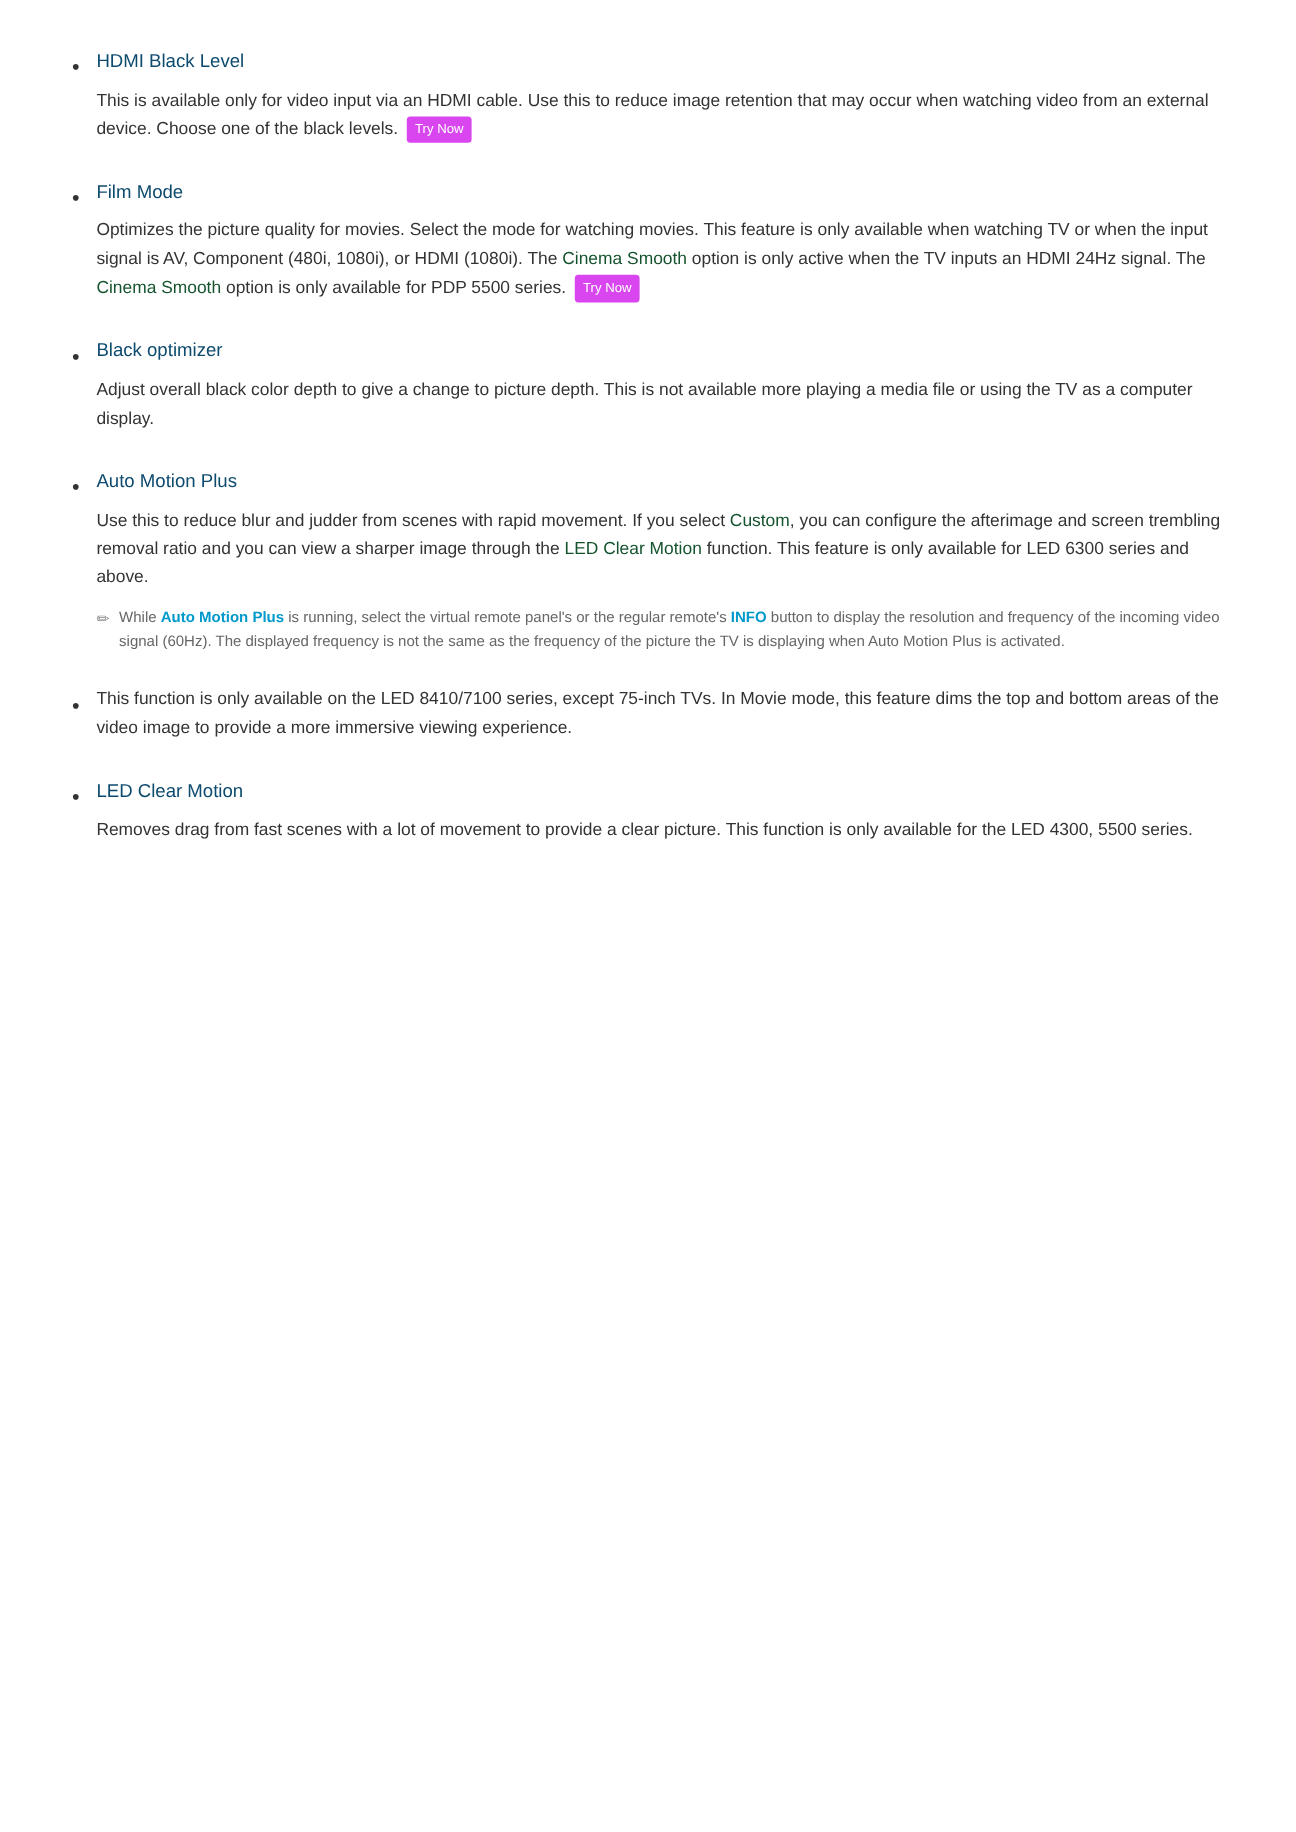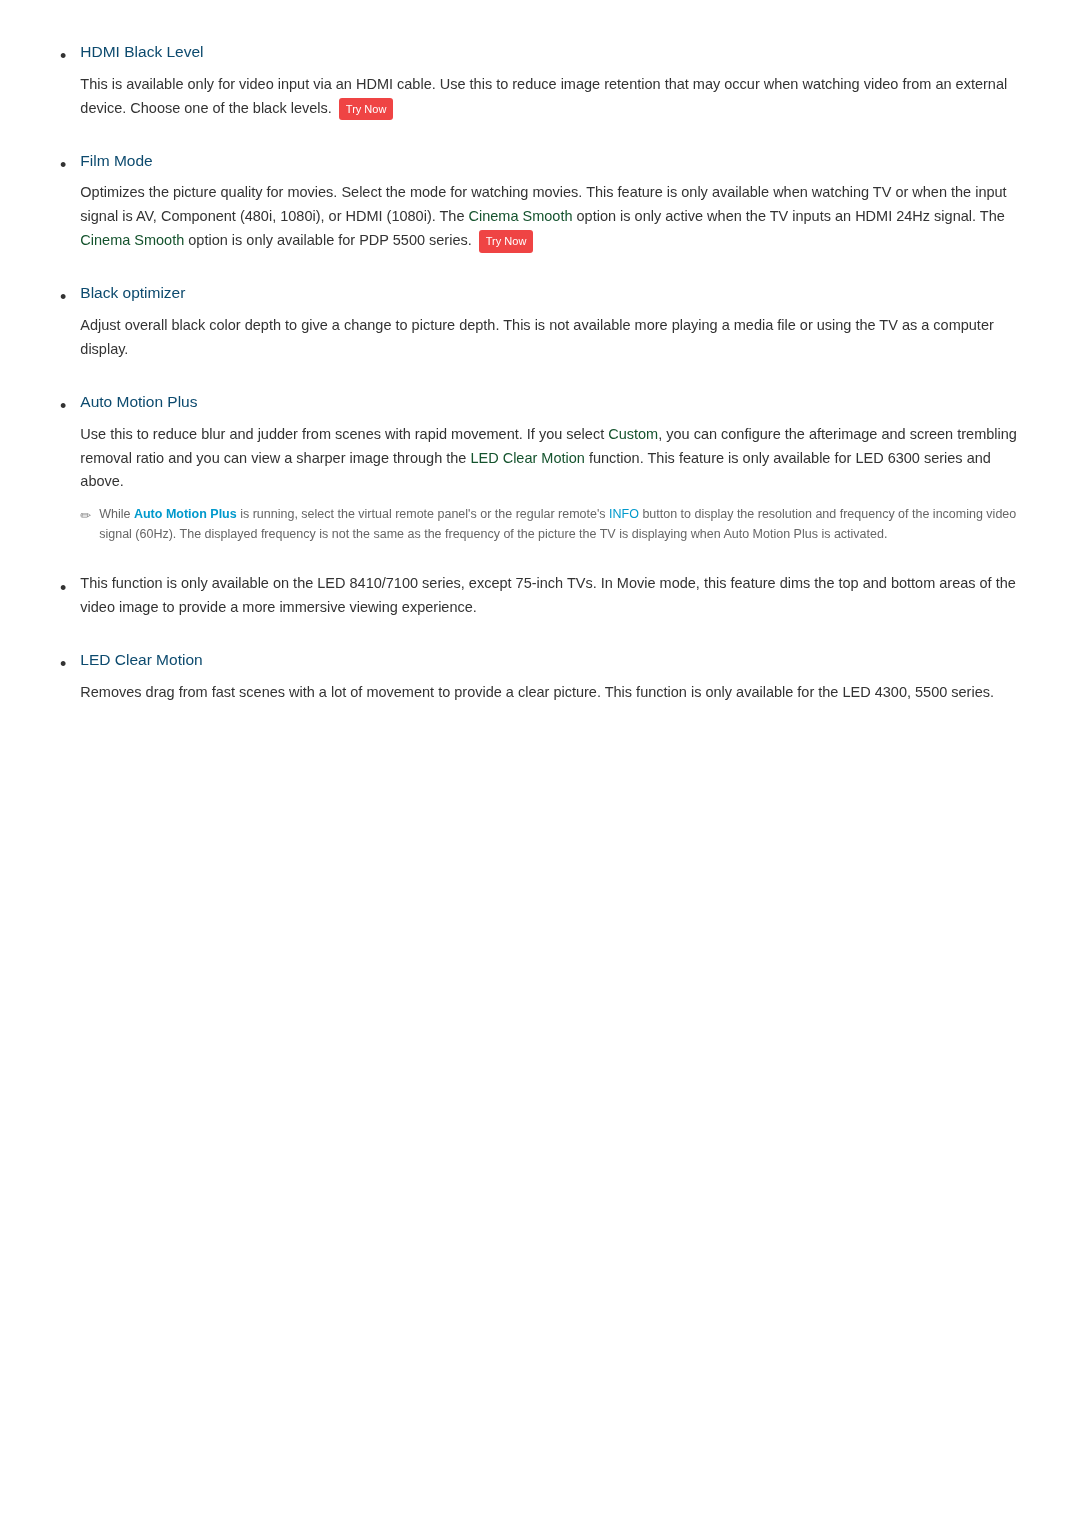--- a/index.html
+++ b/index.html
@@ -62,21 +62,21 @@
     .item-body p:last-child {
       margin-bottom: 0;
     }
 
     .link-text {
       color: #14532d;
     }
 
     .try-now {
       display: inline-block;
-      background-color: #ef4444;
+      background-color: #d946ef;
       color: #ffffff;
       font-size: 11px;
       padding: 2px 7px;
       border-radius: 3px;
       margin-left: 3px;
       vertical-align: middle;
       text-align: right;
     }
 
     .note-block {
@@ -100,21 +100,21 @@
       color: #666666;
       line-height: 1.6;
     }
 
     .note-text .bold-text {
       font-weight: bold;
       color: #0099cc;
     }
 
     .info-badge {
-      font-weight: normal;
+      font-weight: bold;
       color: #0099cc;
     }
   </style>
 </head>
 <body>
 
 <div class="content-area">
 
   <div class="list-item">
     <span class="bullet">•</span>

